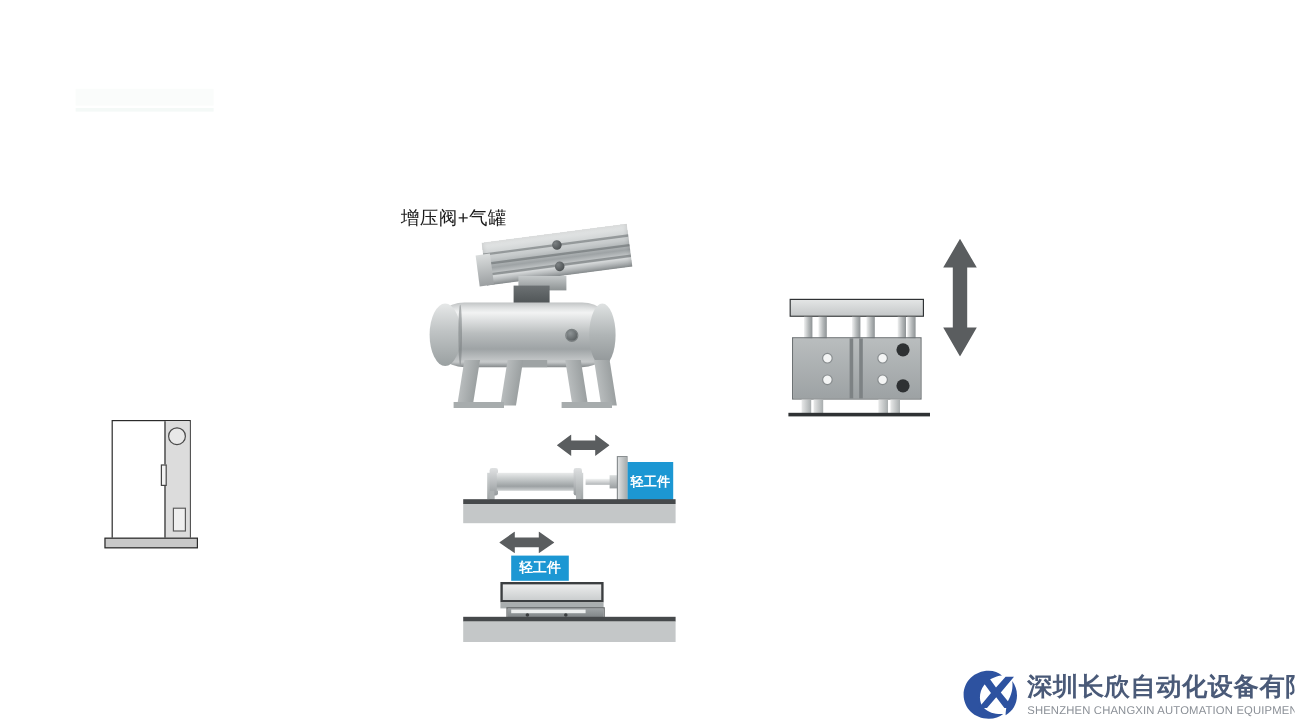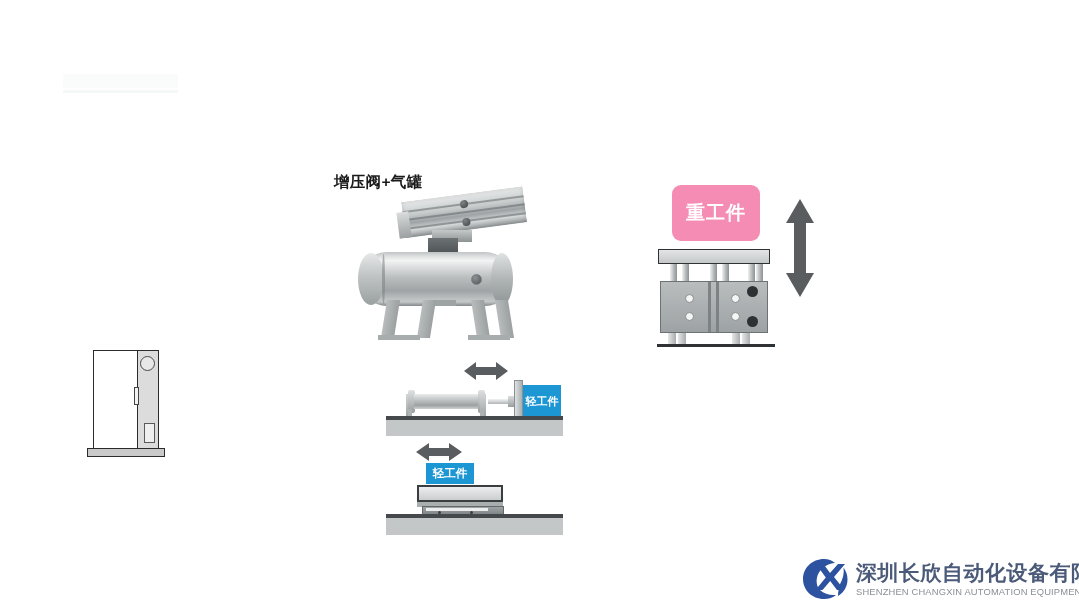--- a/index.html
+++ b/index.html
@@ -35,21 +35,21 @@
     height: 3px;
     background: #f4f9f7;
   }
 
   
   .section-title {
     position: absolute;
     left: 334px;
     top: 172px;
     font-size: 15.5px;
-    font-weight: bold;
+    font-weight: normal;
     color: #1a1a1a;
     letter-spacing: .3px;
     white-space: nowrap;
   }
 
   
   .cabinet {
     position: absolute;
     left: 93px;
     top: 350px;
@@ -595,23 +595,20 @@
 
     <div class="tank-leg l1"></div>
     <div class="tank-leg l2"></div>
     <div class="tank-leg l3"></div>
     <div class="tank-leg l4"></div>
     <div class="tank-foot f1"></div>
     <div class="tank-foot f2"></div>
   </div>
 
   <div class="heavy-group">
-    <div class="pink-box">
-      <span class="pink-box-label">重工件</span>
-    </div>
 
     <div class="lift-top-plate"></div>
 
     <div class="lift-rods">
       <div class="lift-rod" style="left:2px;"></div>
       <div class="lift-rod" style="left:14px;"></div>
       <div class="lift-rod" style="left:42px;"></div>
       <div class="lift-rod" style="left:54px;"></div>
       <div class="lift-rod" style="left:80px;"></div>
       <div class="lift-rod" style="left:88px;"></div>

